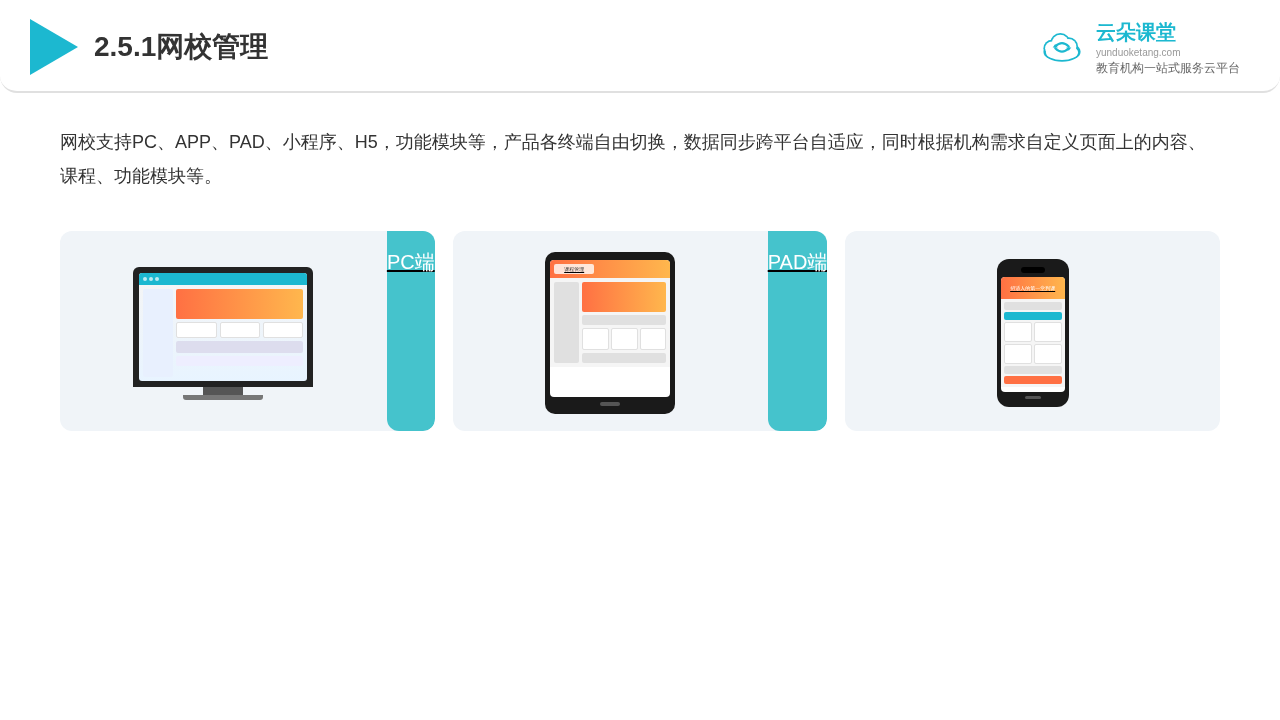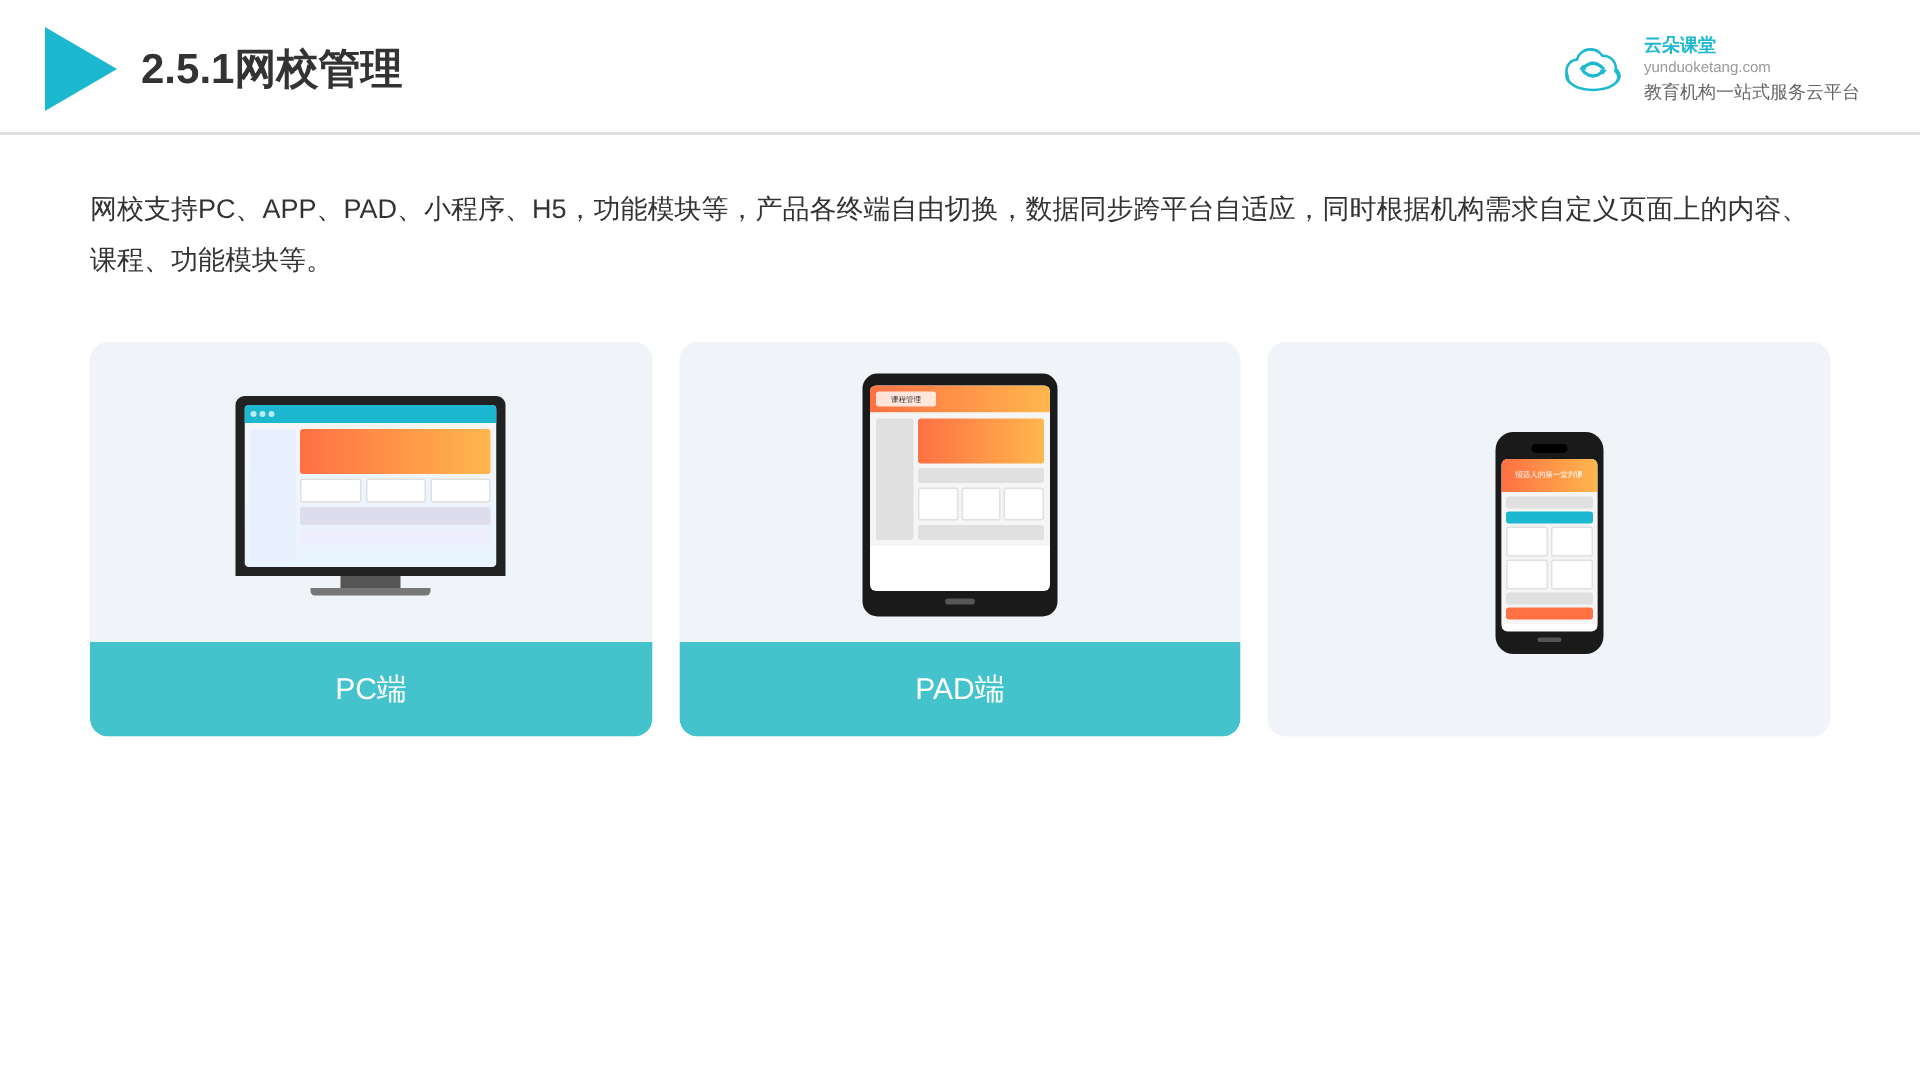--- a/index.html
+++ b/index.html
@@ -12,20 +12,21 @@
       position: relative;
     }
 
     
     .header {
       display: flex;
       align-items: center;
       justify-content: space-between;
       padding: 18px 40px 14px 30px;
       border-bottom: 2px solid #e0e0e0;
+      border-radius: 17px;
     }
     .header-left {
       display: flex;
       align-items: center;
       gap: 16px;
     }
     .logo-triangle {
       width: 0;
       height: 0;
       border-top: 28px solid transparent;
@@ -47,21 +48,21 @@
       height: 38px;
     }
     .brand-text {
       display: flex;
       flex-direction: column;
       font-size: 11px;
       color: #666;
       line-height: 1.4;
     }
     .brand-name {
-      font-size: 12px;
+      font-size: 20px;
       font-weight: bold;
       color: #1cb8d0;
     }
 
     
     .description {
       margin: 32px 60px 0 60px;
       font-size: 18px;
       color: #333;
       line-height: 1.9;
@@ -74,21 +75,21 @@
       margin: 38px 60px 0 60px;
       justify-content: space-between;
     }
 
     .card {
       flex: 1;
       background: #f0f4f8;
       border-radius: 12px;
       overflow: hidden;
       display: flex;
-      flex-direction: column;
+      text-decoration: underline;
     }
 
     .card-image-area {
       flex: 1;
       display: flex;
       align-items: center;
       justify-content: center;
       padding: 20px 10px 16px;
       min-height: 200px;
     }

